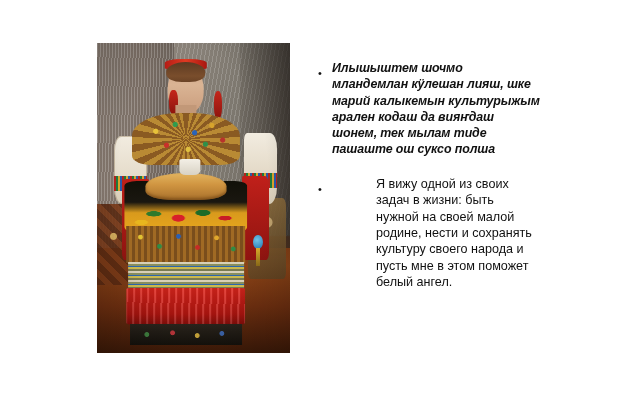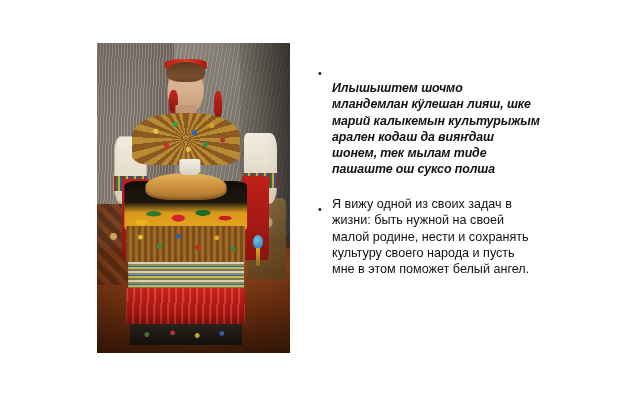--- a/index.html
+++ b/index.html
@@ -351,28 +351,28 @@
   .bullet-text {
     flex: 1 1 auto;
     color: #111111;
   }
   #bullet-1 .bullet-text {
     font-weight: bold;
     font-style: italic;
     font-size: 12.4px;
     line-height: 16.3px;
     letter-spacing: -0.1px;
-    margin-top: 20px;
   }
   #bullet-2 { margin-top: 18px; }
   #bullet-2 .bullet-text {
     font-weight: normal;
     font-style: normal;
     font-size: 12.6px;
     line-height: 16.4px;
+    margin-left: 44px;
   }
 </style>
 </head>
 <body>
 
 <div id="slide">
 
   <div id="photo-frame">
     <div id="photo">
       <div id="curtain"></div>

